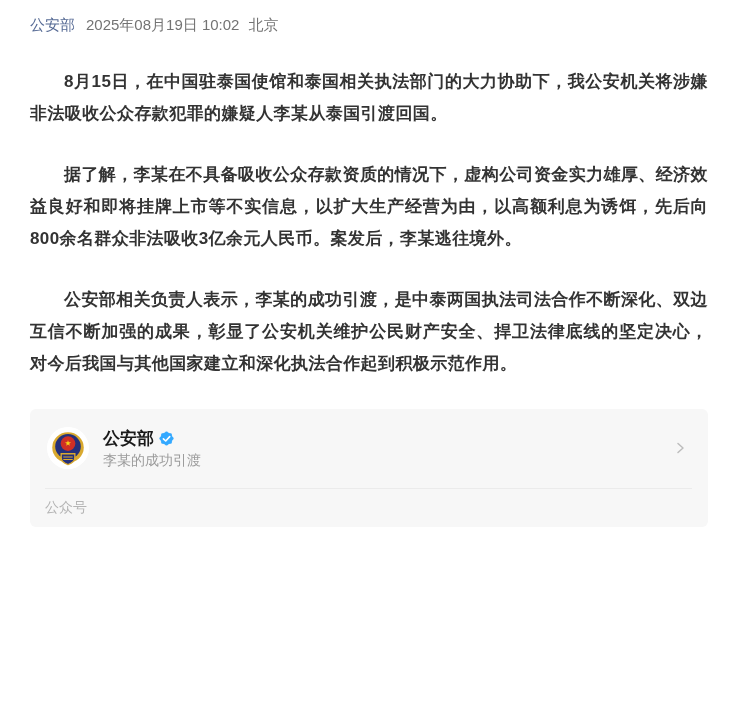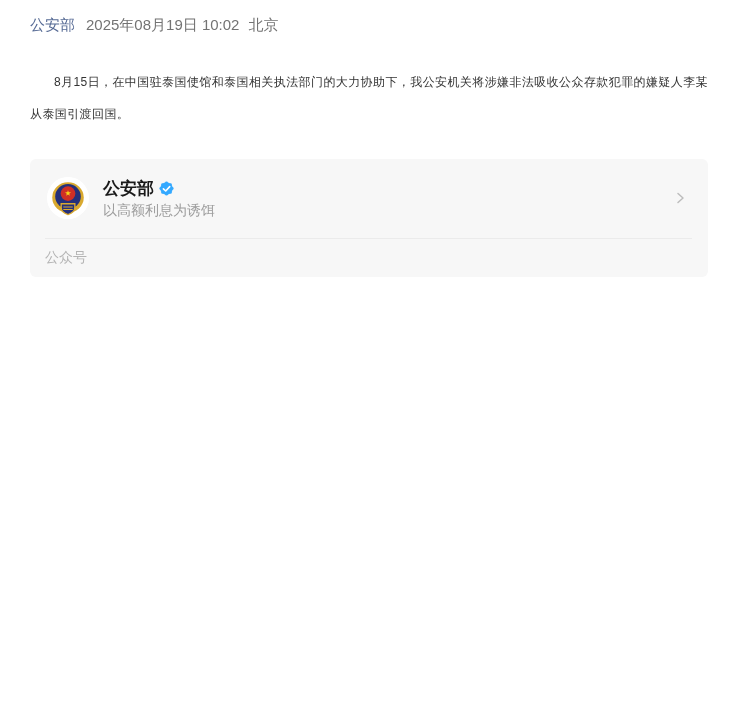--- a/index.html
+++ b/index.html
@@ -32,26 +32,27 @@
     color: #576b95;
     text-decoration: none;
     margin-right: 11px;
     cursor: pointer;
   }
   .meta { color: #737373; margin-right: 9px; }
 
   .content { margin-top: 31px; }
   .content p {
     margin: 0 0 29px;
-    font-size: 12px;
+    font-size: 17px;
     line-height: 32px;
     color: #333333;
     text-indent: 2em;
     text-align: justify;
     letter-spacing: 0.4px;
+    font-weight: bold;
   }
 
   .card {
     background: #f7f7f7;
     border-radius: 6px;
     cursor: pointer;
   }
   .card-top {
     display: flex;
     align-items: center;
@@ -101,20 +102,22 @@
 
 
   <div class="byline">
     <a class="author">公安部</a>
     <span class="meta">2025年08月19日 10:02</span>
     <span class="meta">北京</span>
   </div>
 
   <div class="content">
     <p>8月15日，在中国驻泰国使馆和泰国相关执法部门的大力协助下，我公安机关将涉嫌非法吸收公众存款犯罪的嫌疑人李某从泰国引渡回国。</p>
+    <p>据了解，李某在不具备吸收公众存款资质的情况下，虚构公司资金实力雄厚、经济效益良好和即将挂牌上市等不实信息，以扩大生产经营为由，以高额利息为诱饵，先后向800余名群众非法吸收3亿余元人民币。案发后，李某逃往境外。</p>
+    <p>公安部相关负责人表示，李某的成功引渡，是中泰两国执法司法合作不断深化、双边互信不断加强的成果，彰显了公安机关维护公民财产安全、捍卫法律底线的坚定决心，对今后我国与其他国家建立和深化执法合作起到积极示范作用。</p>
   </div>
 
   <div class="card">
     <div class="card-top">
 
       <span class="avatar">
         <svg width="42" height="42" viewBox="0 0 40 40" aria-hidden="true">
           <circle cx="20" cy="20" r="20" fill="#ffffff"></circle>
           <ellipse cx="20" cy="19.5" rx="15" ry="14.5" fill="#d9a92f"></ellipse>
           <ellipse cx="20" cy="18.5" rx="12.2" ry="11.8" fill="#24307a"></ellipse>
@@ -136,21 +139,21 @@
               <circle cx="1.8" cy="7.5" r="1.4" fill="#34a9ff"></circle>
                 <circle cx="13.2" cy="7.5" r="1.4" fill="#34a9ff"></circle>
               <circle cx="3.5" cy="3.5" r="1.3" fill="#34a9ff"></circle>
                 <circle cx="11.5" cy="3.5" r="1.3" fill="#34a9ff"></circle>
               <circle cx="3.5" cy="11.5" r="1.3" fill="#34a9ff"></circle>
                 <circle cx="11.5" cy="11.5" r="1.3" fill="#34a9ff"></circle>
               <polyline points="4.4,7.8 6.7,10 10.7,5.6" fill="none" stroke="#ffffff" stroke-width="1.6" stroke-linecap="round" stroke-linejoin="round"></polyline>
             </svg>
           </span>
         </div>
-        <div class="card-desc">以高额利息为诱饵</div>
+        <div class="card-desc">李某的成功引渡</div>
       </div>
 
       <span class="chevron">
         <svg width="16" height="16" viewBox="0 0 16 16" aria-hidden="true">
           <polyline points="6,3.5 11,8 6,12.5" fill="none" stroke="#bdbdbd" stroke-width="1.5" stroke-linecap="round" stroke-linejoin="round"></polyline>
         </svg>
       </span>
 
     </div>
 

